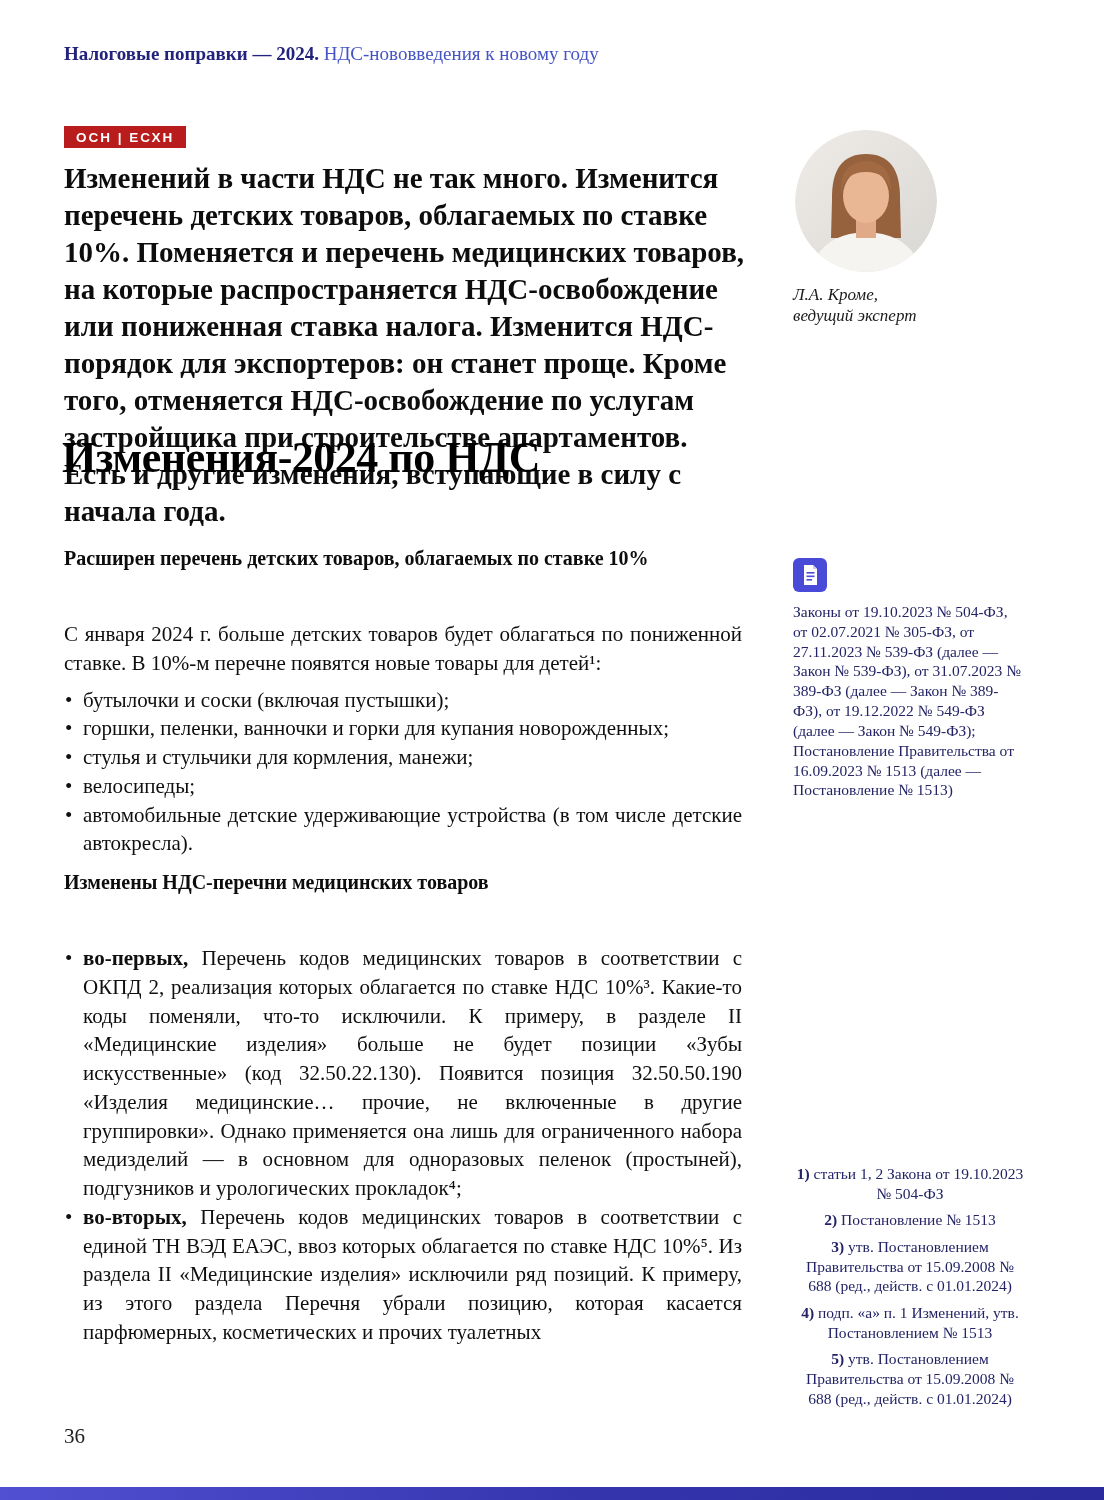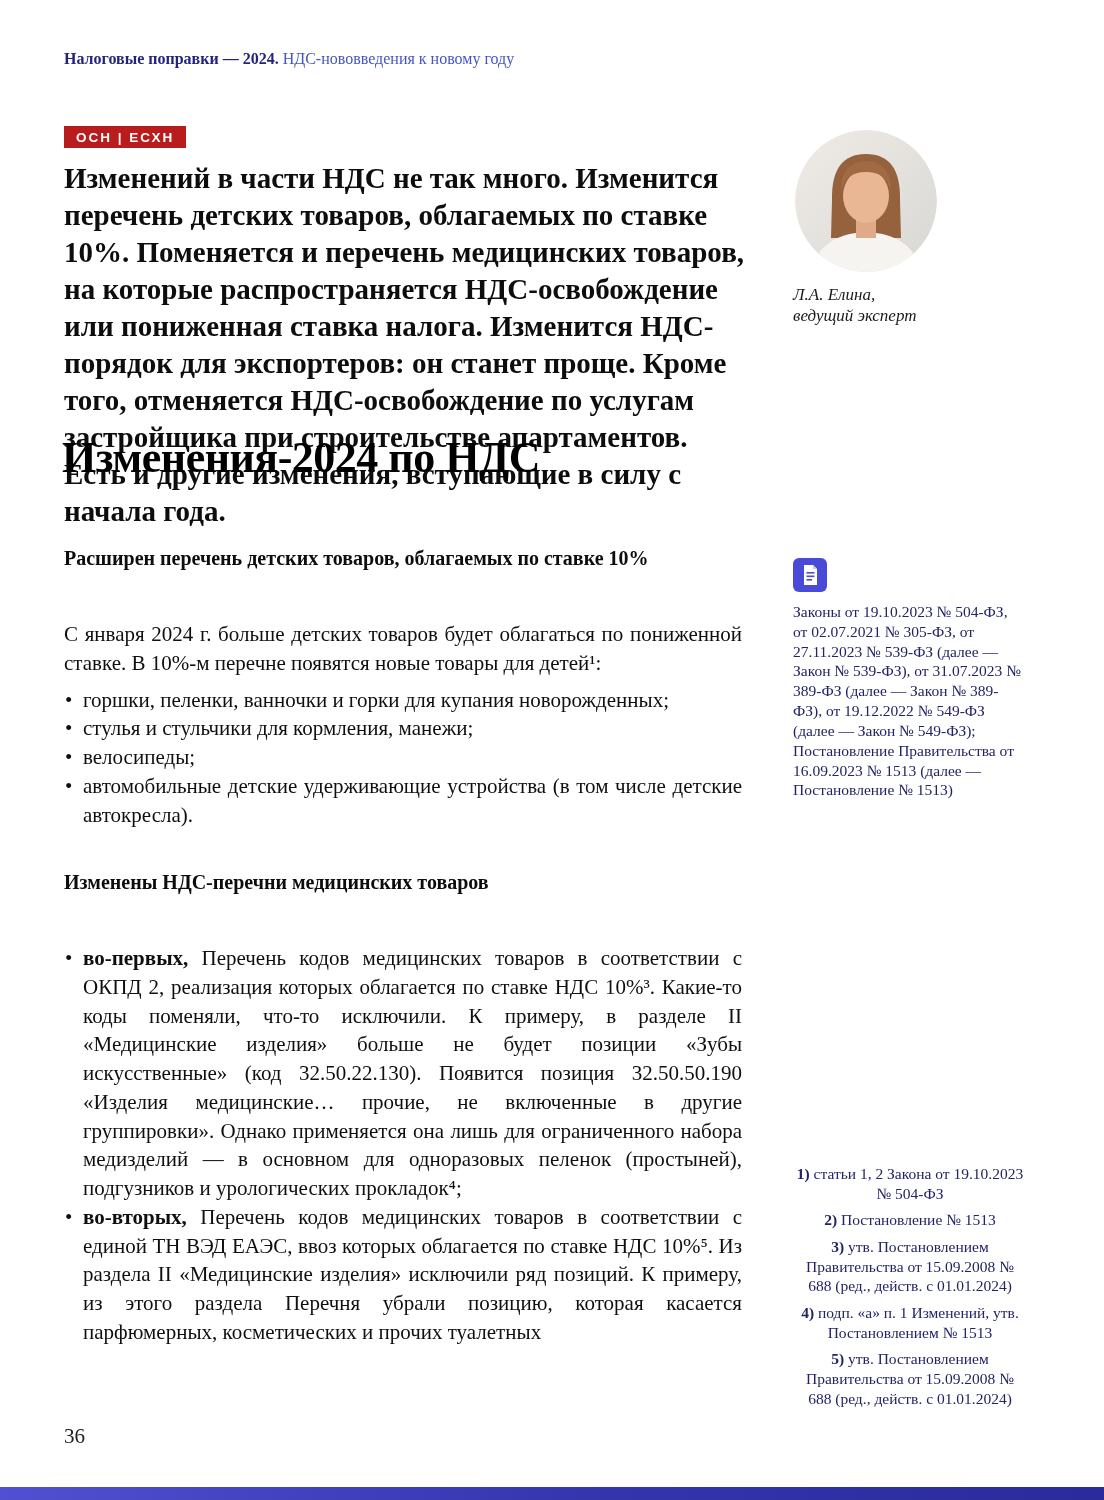--- a/index.html
+++ b/index.html
@@ -9,22 +9,22 @@
     position: relative;
     width: 1104px;
     height: 1500px;
     margin: 0 auto;
     background: #ffffff;
     overflow: hidden;
   }
 
   
   .runhead {
-    position: absolute; left: 64px; top: 50px; width: 900px;
-    font-size: 16px;
+    position: absolute; left: 64px; top: 43px; width: 900px;
+    font-size: 19px;
   }
   .rh-bold { font-weight: bold; color: #23237d; }
   .rh-light { color: #4554c4; }
 
   
   .badge {
     position: absolute; left: 64px; top: 126px;
     background: #b91c1c; color: #fff;
     font-family: "Liberation Sans", sans-serif;
     font-weight: bold; font-size: 13.5px; letter-spacing: 2px;
@@ -139,31 +139,32 @@
         <path d="M37 70 Q36 24 71 24 Q106 24 105 70 L106 108 L36 108 Z" fill="#96613d"></path>
         <path d="M16 142 Q24 104 71 102 Q118 104 126 142 Z" fill="#f6f4f0"></path>
         <rect x="61" y="84" width="20" height="24" fill="#e0a987"></rect>
         <ellipse cx="71" cy="66" rx="23" ry="27" fill="#eab794"></ellipse>
         <path d="M46 62 Q45 32 71 31 Q97 32 96 62 Q92 42 71 42 Q50 42 46 62 Z" fill="#a26a42"></path>
       </g>
     </svg>
   </div>
 
   <div class="caption">
-    <div>Л.А. Елина,</div>
+    <div>Л.А. Кроме,</div>
     <div>ведущий эксперт</div>
   </div>
 
   <h1 class="title">Изменения-2024 по НДС</h1>
 
   <h2 class="sec-head s1h">Расширен перечень детских товаров, облагаемых по ставке 10%</h2>
 
   <div class="body-block s1b">
     <p>С января 2024 г. больше детских товаров будет облагаться по пониженной ставке. В 10%-м перечне появятся новые товары для детей¹:</p>
     <ul class="bullets">
+      <li>бутылочки и соски (включая пустышки);</li>
       <li>горшки, пеленки, ванночки и горки для купания новорожденных;</li>
       <li>стулья и стульчики для кормления, манежи;</li>
       <li>велосипеды;</li>
       <li>автомобильные детские удерживающие устройства (в том числе детские автокресла).</li>
     </ul>
   </div>
 
   <div class="doc-icon">
     <svg viewBox="0 0 34 34">
       <rect x="0" y="0" width="34" height="34" rx="6" fill="#4a4ad8"></rect>

